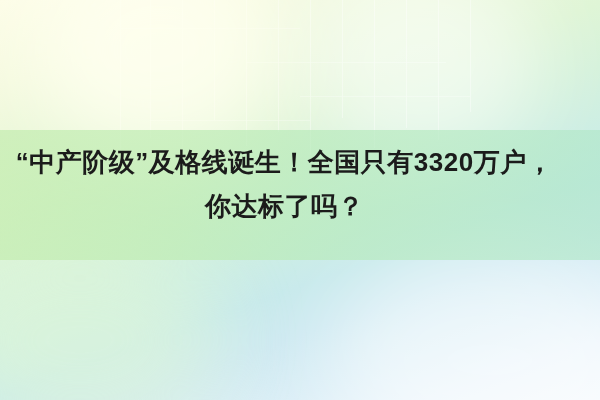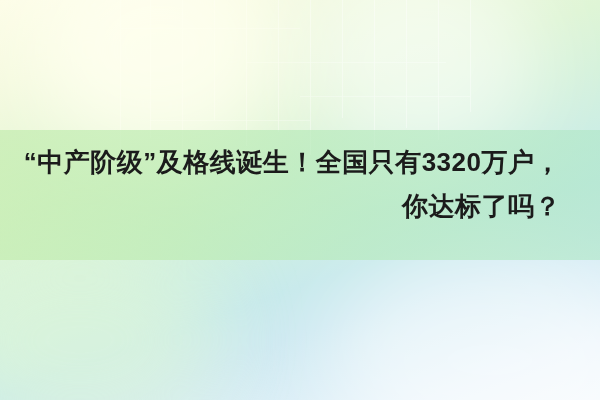--- a/index.html
+++ b/index.html
@@ -95,21 +95,21 @@
        rgba(176,231,200,0.66) 100%);
   }
 
   #headline {
     position: absolute;
     left: 0;
     top: 140px;
     width: 569px;
     padding: 0 8px;
     box-sizing: border-box;
-    text-align: right;
+    text-align: center;
     font-size: 26px;
     line-height: 44px;
     font-weight: bold;
     color: #1b1b1b;
     letter-spacing: 0.5px;
     font-family: "Liberation Sans", "DejaVu Sans", sans-serif;
   }
 </style>
 </head>
 <body>

